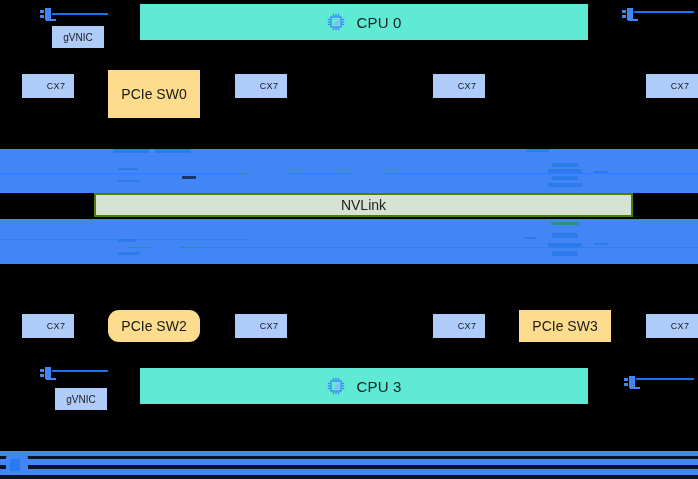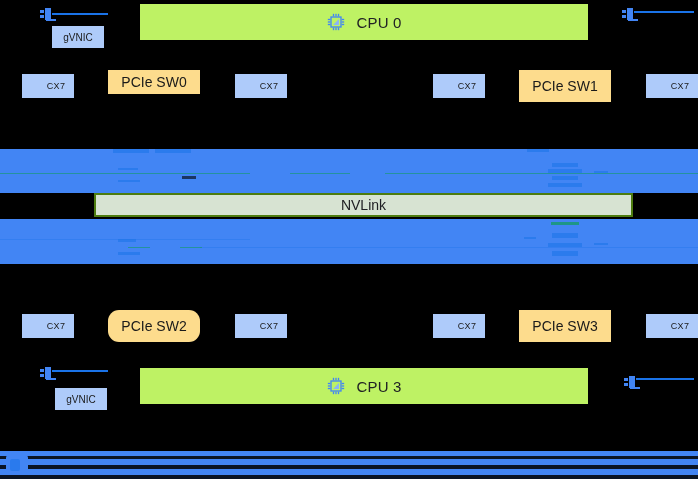--- a/index.html
+++ b/index.html
@@ -9,21 +9,21 @@
     font-family:"Liberation Sans",sans-serif;
     overflow:hidden;
     position:relative;
   }
   #stage{position:absolute;left:0;top:0;width:698px;height:479px;}
 
   .node{position:absolute;box-sizing:border-box;display:flex;align-items:center;justify-content:center;}
 
   
   .cpu{
-    background:#bef264;
+    background:#5eead4;
     color:#202124;
     font-size:15px;
     gap:10px;
   }
   .cpu .cpu-label{letter-spacing:.2px;}
 
   
   .pcie{
     background:#fddc8d;
     color:#1a1a1a;
@@ -129,25 +129,24 @@
       <rect x="0" y="4" width="4" height="3" fill="#4285f4"></rect>
       <rect x="0" y="9" width="4" height="3" fill="#4285f4"></rect>
       <rect x="5" y="2" width="6" height="12" fill="#4285f4"></rect>
       <rect x="12" y="5" width="60" height="2" fill="#1a73e8"></rect>
       <rect x="6" y="13" width="10" height="2" fill="#4285f4"></rect>
     </svg>
   </div>
   <div class="node gvnic" style="left:636px;top:26px;width:52px;height:0px;background:transparent;"></div>
 
   <div class="node cx7" style="left:22px;top:74px;width:52px;height:24px;">CX7</div>
-  <div class="node pcie" style="left:108px;top:70px;width:92px;height:24px;">PCIe SW0</div>
+  <div class="node pcie" style="left:108px;top:70px;width:92px;height:48px;">PCIe SW0</div>
   <div class="node cx7" style="left:235px;top:74px;width:52px;height:24px;">CX7</div>
 
   <div class="node cx7" style="left:433px;top:74px;width:52px;height:24px;">CX7</div>
-  <div class="node pcie" style="left:519px;top:70px;width:92px;height:32px;">PCIe SW1</div>
   <div class="node cx7" style="left:646px;top:74px;width:52px;height:24px;">CX7</div>
 
   <div class="node gpuband" style="left:0px;top:149px;width:698px;height:44px;">
     <div class="teal-line" style="left:0px;top:24px;width:250px;"></div>
     <div class="teal-line" style="left:290px;top:24px;width:60px;"></div>
     <div class="teal-line" style="left:385px;top:24px;width:313px;"></div>
     <div class="gpu-line" style="left:113px;top:0px;width:36px;height:4px;"></div>
     <div class="gpu-line" style="left:155px;top:0px;width:36px;height:4px;"></div>
     <div class="gpu-line" style="left:118px;top:19px;width:20px;height:2px;"></div>
     <div class="gpu-line" style="left:118px;top:31px;width:22px;height:2px;"></div>

